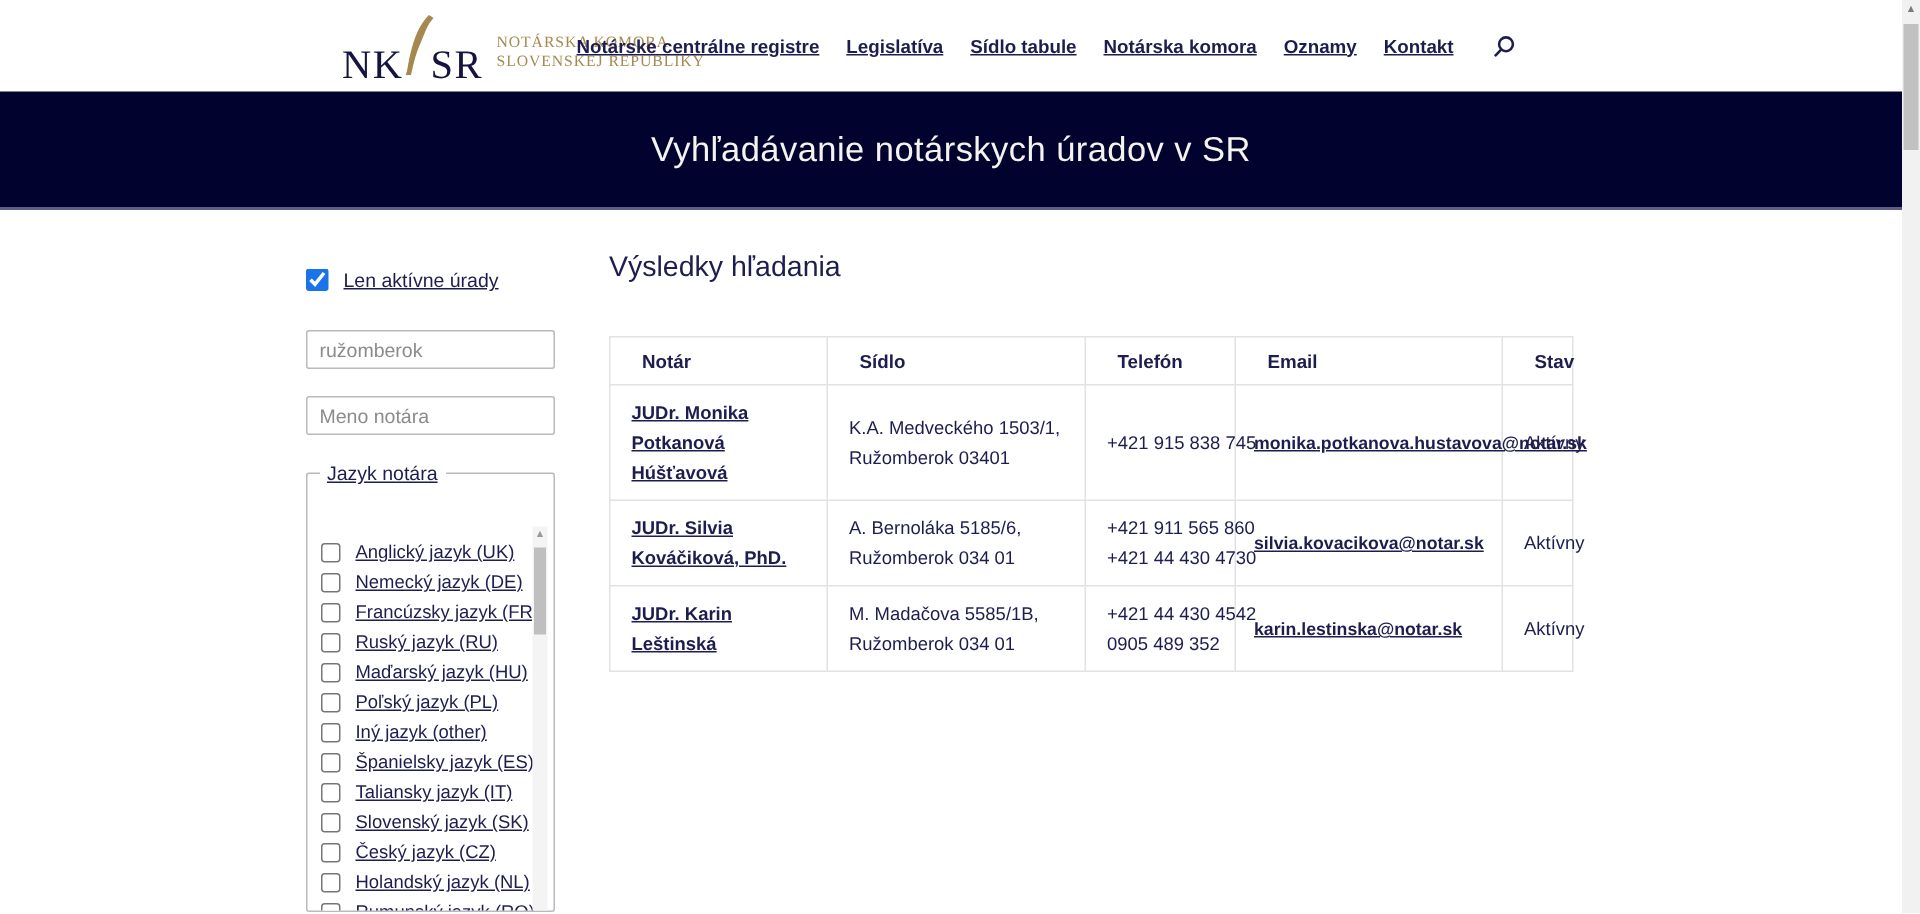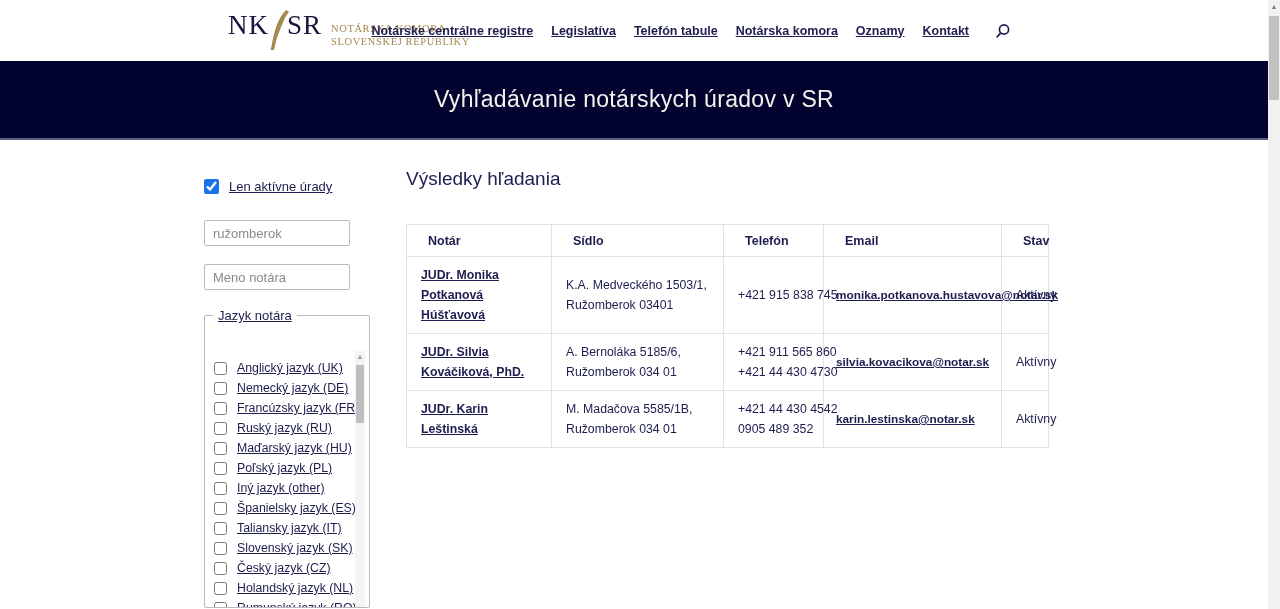--- a/index.html
+++ b/index.html
@@ -3,41 +3,41 @@
 <meta charset="utf-8">
 <style>
   * { margin:0; padding:0; box-sizing:border-box; }
   html,body { width:1280px; height:609px; overflow:hidden; background:#fff;
     font-family:"Liberation Sans", sans-serif; color:#1d1d4f; }
   .page { position:relative; width:1280px; height:609px; }
 
   
   .header { position:absolute; top:0; left:0; width:1268px; height:61px; background:#fff; }
   .logo { position:absolute; left:228px; top:10px; display:flex; align-items:center; }
-  .logo-mark { display:flex; align-items:flex-start; font-family:"Liberation Serif", serif;
+  .logo-mark { display:flex; align-items:flex-end; font-family:"Liberation Serif", serif;
     font-size:27px; color:#14143f; letter-spacing:1px; }
   .logo-quill { margin:0 -4px 0 -2px; position:relative; top:-1px; }
   .logo-org { margin-left:9px; font-family:"Liberation Serif", serif; font-size:10.5px;
     line-height:13px; color:#a5894f; letter-spacing:0.6px; }
   .nav { position:absolute; right:257px; top:0; height:61px; display:flex; align-items:center; gap:18px; }
   .nav a { font-size:12.5px; font-weight:bold; color:#1d1d4f; text-decoration:underline; cursor:pointer; white-space:nowrap; }
   .nav .search-btn { display:flex; align-items:center; margin-left:8px; cursor:pointer; }
 
   
   .banner { position:absolute; top:61px; left:0; width:1268px; height:79px; background:#02022e;
     border-bottom:2px solid #5c5c84; display:flex; align-items:center; justify-content:center; }
   .banner h1 { font-family:Liberation Sans, sans-serif; font-weight:normal; color:#f5f3ee;
     font-size:23px; letter-spacing:0.3px; }
 
   
   .filters { position:absolute; left:204px; top:179px; width:166px;text-decoration:underline; }
   .active-row { display:flex; align-items:center; gap:10px; margin-bottom:26px; }
   .active-row input { width:15px; height:15px; accent-color:#1a73e8; cursor:pointer; }
   .active-row label { font-size:13px; color:#1d1d4f; cursor:pointer; }
-  .filters input[type=text] { width:146px; height:26px; border:1px solid #b9b9bf; border-radius:2px;
+  .filters input[type=text] { width:166px; height:26px; border:1px solid #b9b9bf; border-radius:2px;
     padding:0 8px; font-size:13px; color:#8a8a8f; background:#fff; outline:none; margin-bottom:18px;
     font-family:"Liberation Sans", sans-serif; }
   .filters input[type=text]::placeholder { color:#8a8a8f; opacity:1; }
   fieldset.lang { border:1px solid #b9b9bf; border-radius:2px; width:166px; height:300px;
     padding:4px 0 0 0; position:relative; overflow:hidden; }
   fieldset.lang legend { font-size:13px; color:#1d1d4f; margin-left:8px; padding:0 5px; }
   .lang-list { margin-top:31px; position:relative; }
   .lang-item { display:flex; align-items:center; gap:10px; height:20px; padding-left:9px; cursor:pointer; }
   .lang-item input { width:13px; height:13px; accent-color:#1a73e8; cursor:pointer; flex:none; }
   .lang-item span { font-size:12.3px; color:#1d1d4f; white-space:nowrap; }
@@ -81,21 +81,21 @@
       </div>
       <div class="logo-org">
         <div>NOTÁRSKA KOMORA</div>
         <div>SLOVENSKEJ REPUBLIKY</div>
       </div>
     </div>
     <div class="nav">
       <span id="nav-links" style="display:flex;gap:18px;align-items:center;">
           <a>Notárske centrálne registre</a>
           <a>Legislatíva</a>
-          <a>Telefón tabule</a>
+          <a>Sídlo tabule</a>
           <a>Notárska komora</a>
           <a>Oznamy</a>
           <a>Kontakt</a>
         </span>
       <span class="search-btn">
         <svg width="16" height="16" viewBox="0 0 16 16">
           <circle cx="9" cy="6.5" r="4.6" fill="none" stroke="#1d1d4f" stroke-width="1.7"></circle>
           <line x1="5.6" y1="10.2" x2="1.6" y2="14.4" stroke="#1d1d4f" stroke-width="1.7"></line>
         </svg>
       </span>

